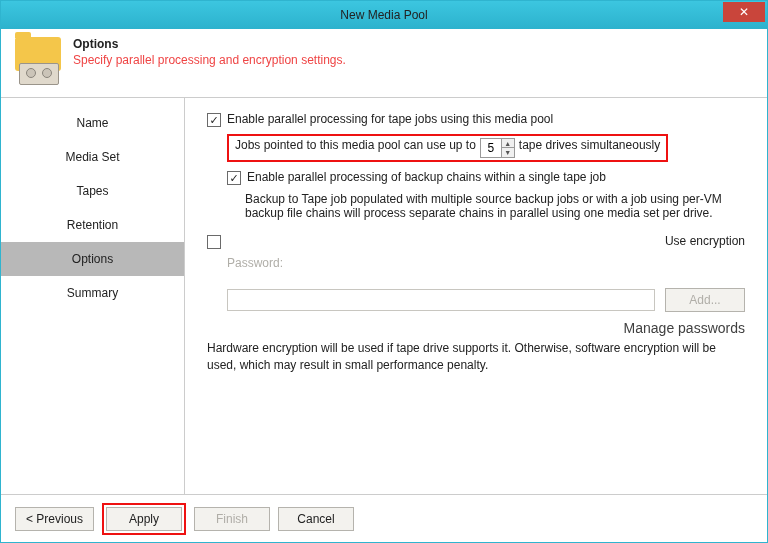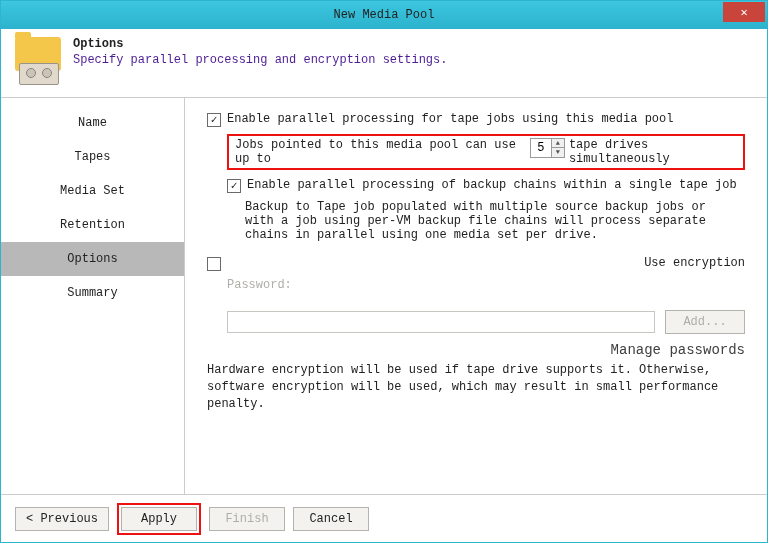--- a/index.html
+++ b/index.html
@@ -1,29 +1,29 @@
 <!DOCTYPE html>
 <html><head>
 <meta charset="utf-8">
 <style>
-  * { box-sizing: border-box; margin: 0; padding: 0; font-family: Liberation Mono, monospace; }
+  * { box-sizing: border-box; margin: 0; padding: 0; font-family: Liberation Sans, sans-serif; }
   body { background: #fff; width: 768px; height: 543px; overflow: hidden; }
   .window { width: 768px; height: 543px; border: 1px solid #2fb4cf; display: flex; flex-direction: column; background: #fff; }
   .titlebar { background: linear-gradient(#3cc6e0,#2cb2cd); height: 28px; display: flex; align-items: center; justify-content: center; position: relative; }
   .titlebar-title { font-size: 12px; color: #222; }
   .close-btn { position: absolute; right: 2px; top: 1px; width: 42px; height: 20px; background: #c9453b; color: #fff; font-size: 12px; display: flex; align-items: center; justify-content: center; cursor: pointer; }
   .header { display: flex; align-items: flex-start; padding: 8px 10px 12px 14px; border-bottom: 1px solid #ccc; }
   .header-icon { width: 48px; height: 48px; margin-right: 10px; position: relative; }
   .folder { position:absolute; top:0; left:0; width:46px; height:34px; background:#f4c64a; border-radius:3px; }
   .folder::before { content:""; position:absolute; top:-5px; left:0; width:16px; height:6px; background:#f4c64a; border-radius:2px 2px 0 0; }
   .cassette { position:absolute; bottom:0; left:4px; width:40px; height:22px; background:#e0d9cc; border:1px solid #9a948a; border-radius:2px; }
   .cassette::before, .cassette::after { content:""; position:absolute; top:4px; width:8px; height:8px; border:1px solid #8a857c; border-radius:50%; background:#cbc4b8; }
   .cassette::before { left:6px; } .cassette::after { right:6px; }
   .header-text .h1 { font-size: 12px; font-weight: bold; color: #222; }
-  .header-text .h2 { font-size: 12px; color: #4c1d95; margin-top: 2px; }
+  .header-text .h2 { font-size: 12px; color: #ef4444; margin-top: 2px; }
   .body { flex: 1; display: flex; min-height: 0; }
   .sidebar { width: 184px; border-right: 1px solid #ccc; padding-top: 8px; text-align: center; }
   .side-item { padding: 10px 14px; font-size: 12px; color: #222; cursor: pointer; }
   .side-item.selected { background: #b8b8b8; }
   .content { flex: 1; padding: 14px 22px 10px 22px; font-size: 12px; color: #222; overflow: hidden; }
   .row { display: flex; align-items: flex-start; margin-bottom: 8px; }
   .chk { width: 14px; height: 14px; border: 1px solid #6a6a6a; margin-right: 6px; background:#fff; display:flex; align-items:center; justify-content:center; font-size:11px; line-height:1; color:#222; flex-shrink:0; position:relative; top:1px; }
   .highlight-box { border: 2px solid #e11; padding: 2px 6px; display: inline-flex; align-items: flex-start; }
   .spinner { display:inline-flex; border:1px solid #999; height:20px; margin:0 4px; }
   .spinner input { width:20px; height:18px; border:none; text-align:center; font-size:12px; outline:none; }
@@ -61,22 +61,22 @@
     </div>
     <div class="header-text">
       <div class="h1">Options</div>
       <div class="h2">Specify parallel processing and encryption settings.</div>
     </div>
   </div>
 
   <div class="body">
     <div class="sidebar">
       <div class="side-item">Name</div>
+      <div class="side-item">Media Set</div>
       <div class="side-item">Tapes</div>
-      <div class="side-item">Media Set</div>
       <div class="side-item">Retention</div>
       <div class="side-item selected">Options</div>
       <div class="side-item">Summary</div>
     </div>
 
     <div class="content">
       <div class="row">
         <div class="chk">✓</div>
         <span>Enable parallel processing for tape jobs using this media pool</span>
       </div>

